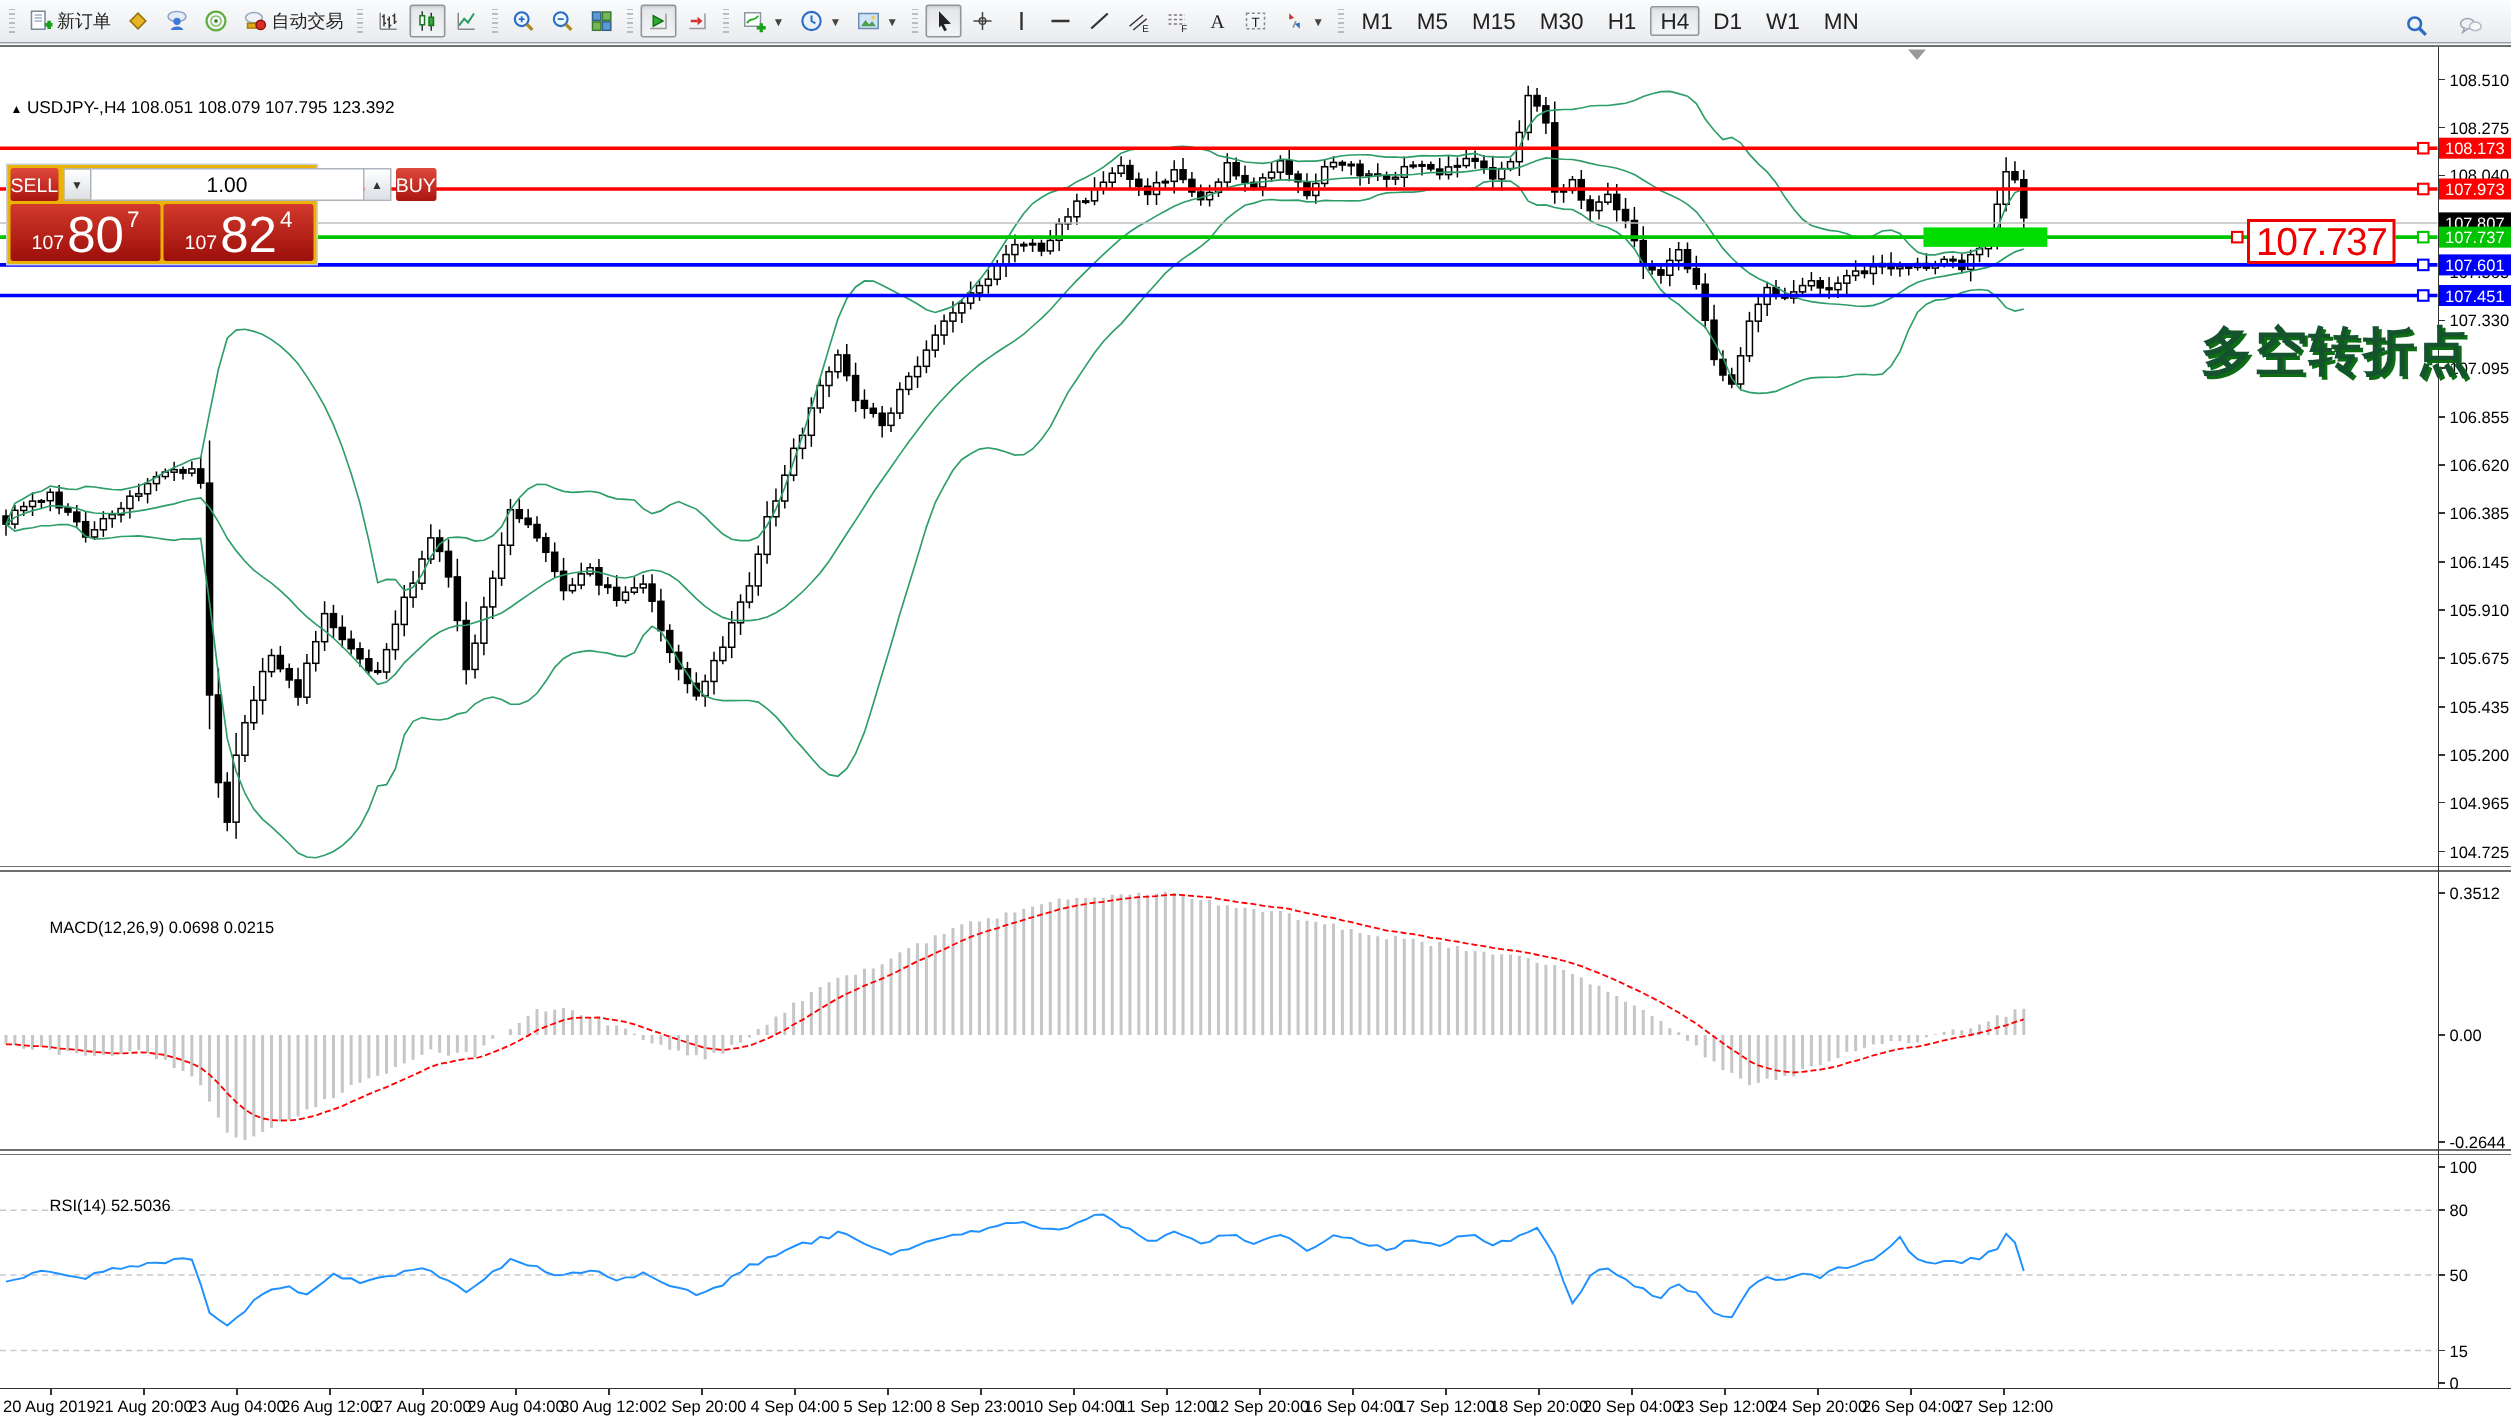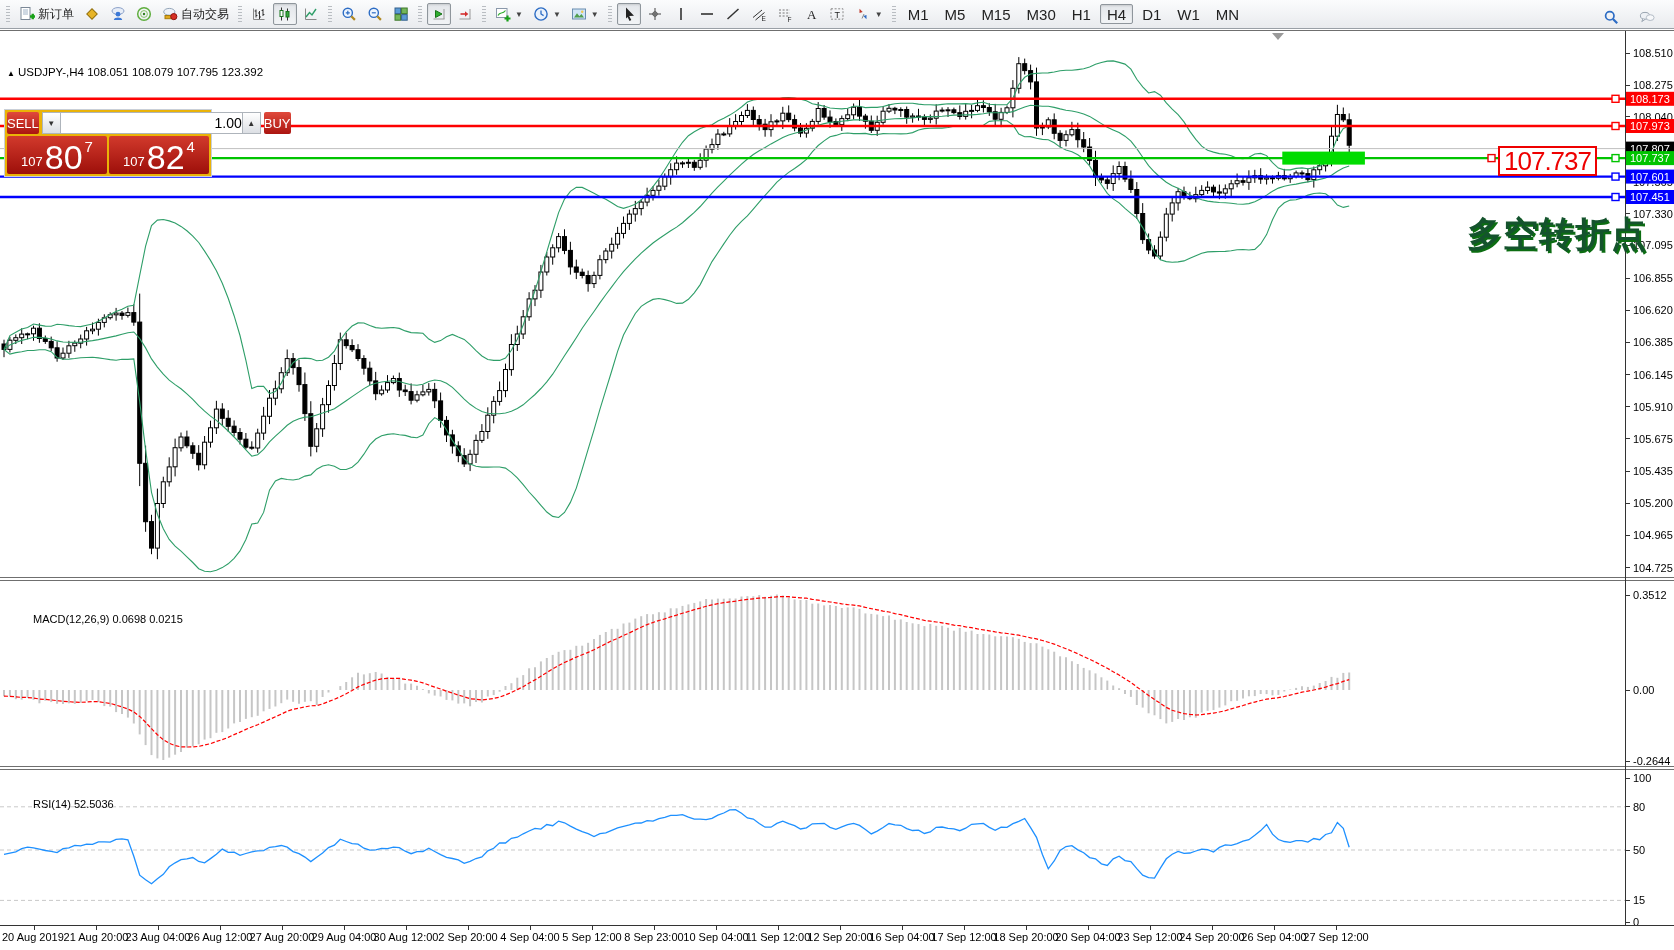--- a/index.html
+++ b/index.html
@@ -32,21 +32,21 @@
   
   #trade-panel{position:absolute;left:5px;top:47px;width:202px;background:#eab308;
      box-shadow:0 0 0 1px #c9cfd8;padding:2px;z-index:10;margin-top:33px;}
   .tp-top{display:flex;height:22px;align-items:stretch;}
   .btn-sell,.btn-buy{width:48px;background:linear-gradient(#e04a3c,#ab1510);color:#fff;
      font-size:13px;display:flex;align-items:center;justify-content:center;border-radius:2px;}
   .vol-wrap{flex:1;display:flex;margin:0 3px;}
   .vol-btn{width:17px;background:linear-gradient(#ffffff,#dcdfe4);border:1px solid #aeb4bb;
      font-size:8px;color:#333;display:flex;align-items:center;justify-content:center;}
   .vol-input{flex:1;min-width:0;border:1px solid #aeb4bb;border-left:none;border-right:none;
-     text-align:right;font-size:14px;font-family:"Liberation Sans",sans-serif;padding:0;}
+     text-align:center;font-size:14px;font-family:"Liberation Sans",sans-serif;padding:0;}
   .tp-prices{display:flex;margin-top:2px;height:38px;gap:2px;}
   .price-box{flex:1;background:linear-gradient(#d23a2c,#9d0f0a);color:#fff;border-radius:2px;
      display:flex;align-items:flex-end;justify-content:center;gap:2px;padding:1px 2px 2px 2px;}
   .pb-prefix{font-size:13px;line-height:1;margin-bottom:4px;}
   .pb-big{font-size:34px;line-height:.85;}
   .pb-sup{font-size:15px;line-height:1;align-self:flex-start;margin-top:2px;}
   
   #price-callout{position:absolute;left:1498px;top:146px;width:99px;height:30px;
      border:2px solid #ee0000;background:#fff;color:#ee0000;font-size:26px;letter-spacing:-1px;
      display:flex;align-items:center;justify-content:center;z-index:8;box-sizing:border-box;}

